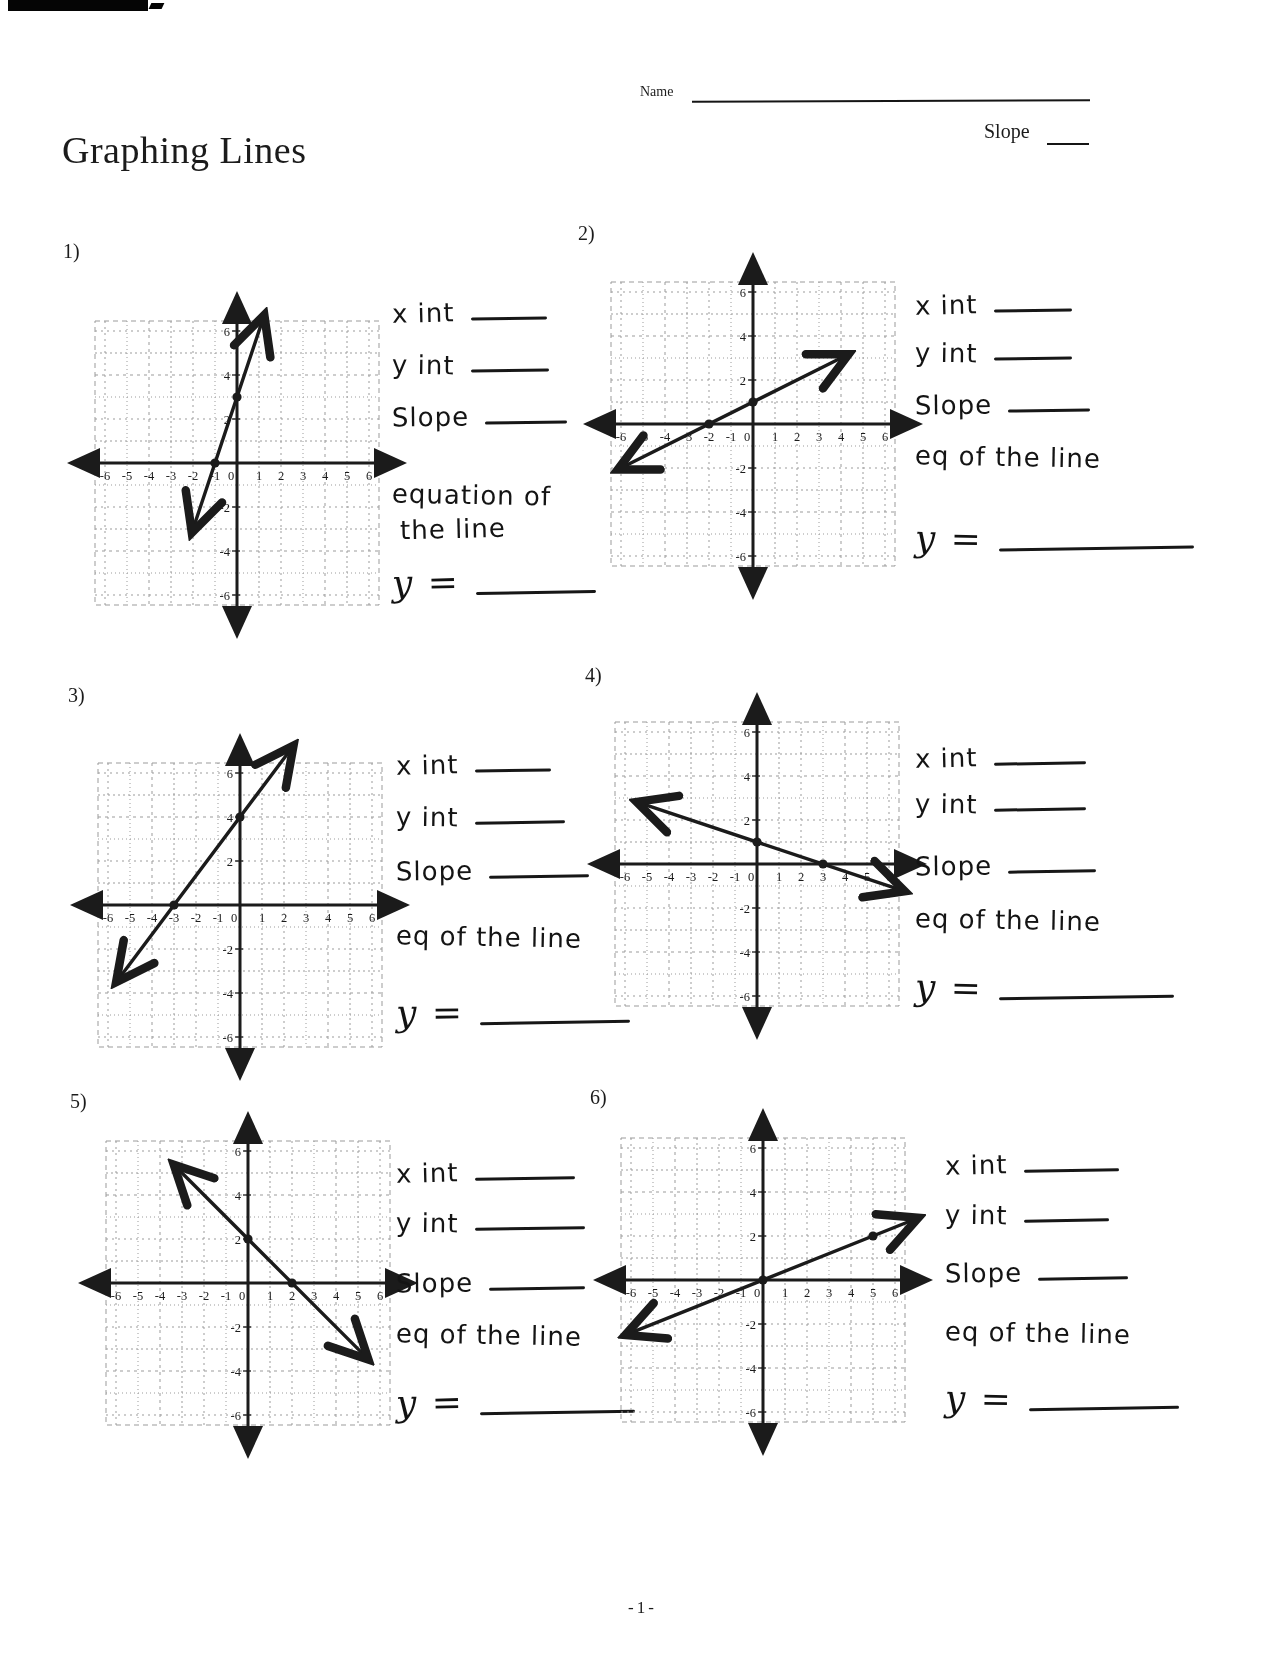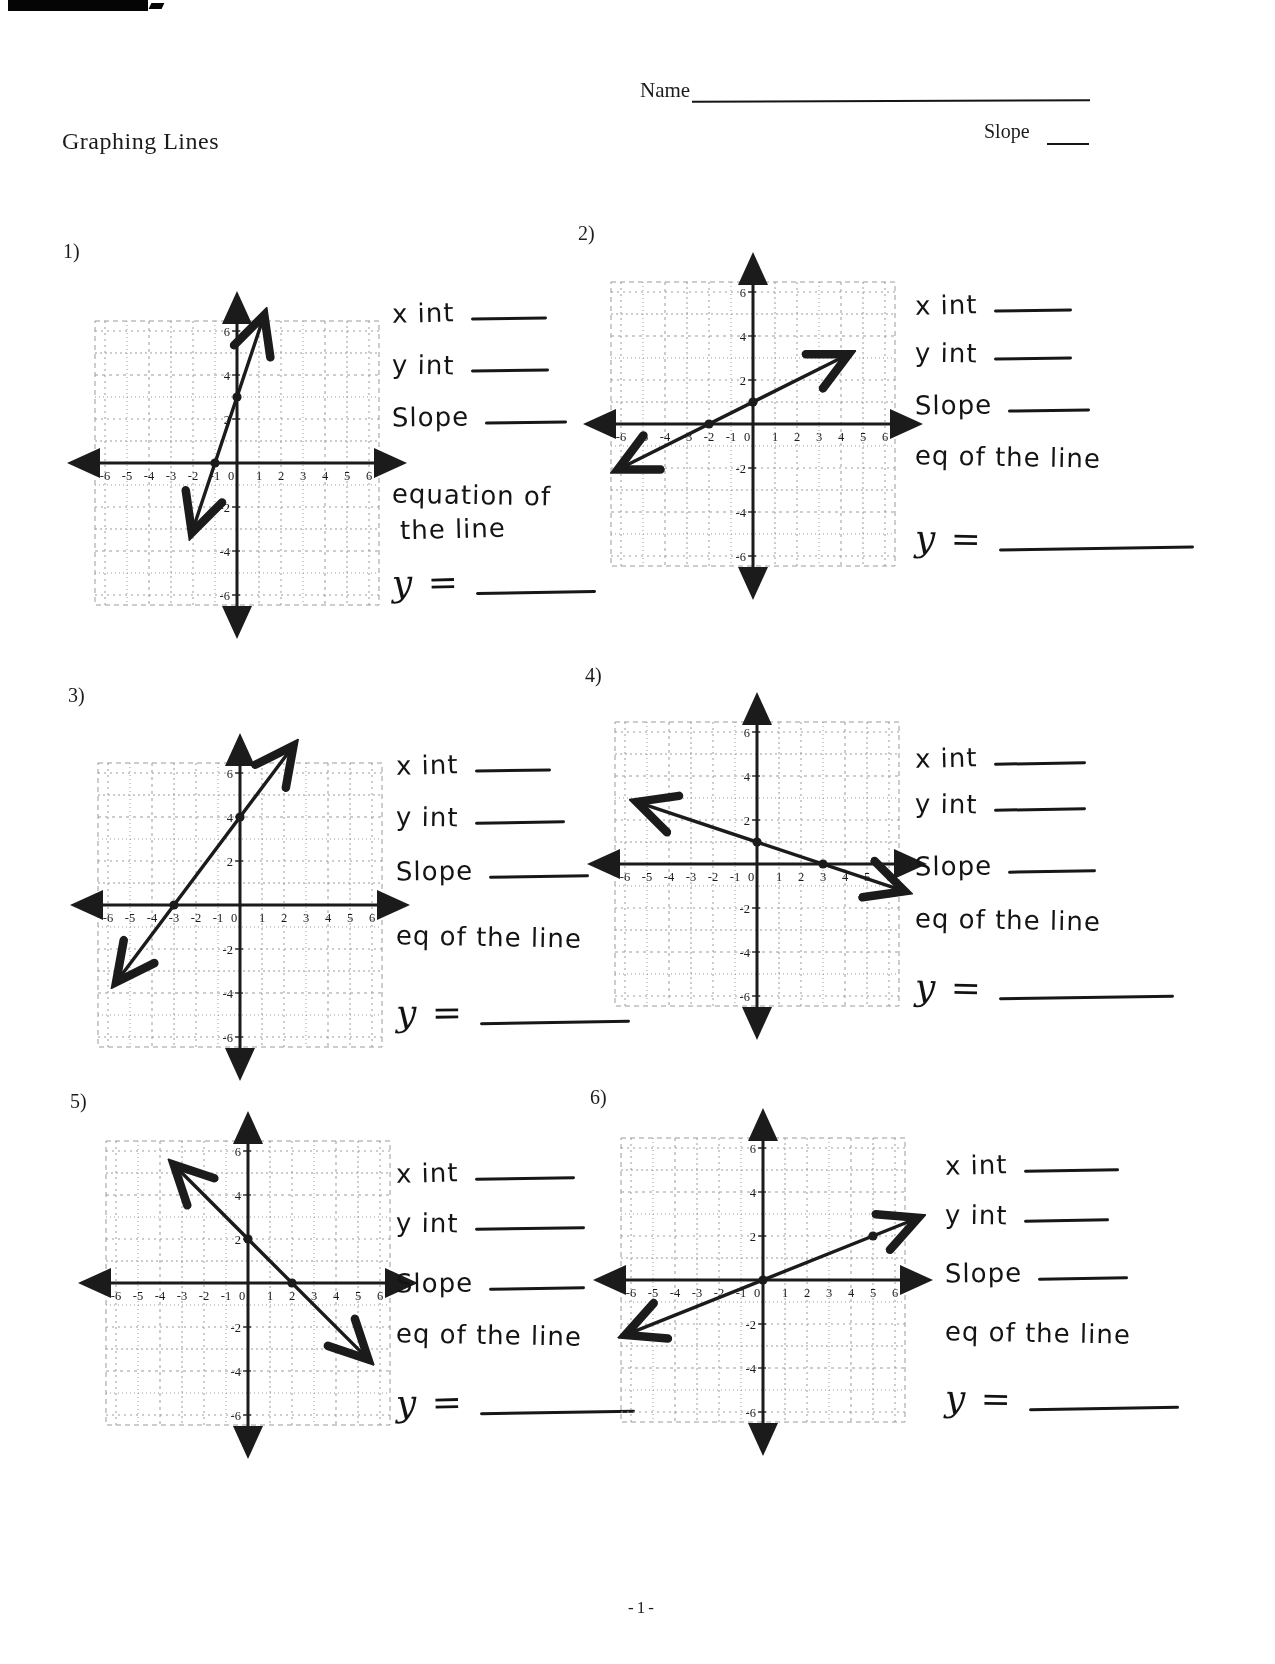--- a/index.html
+++ b/index.html
@@ -8,22 +8,22 @@
     background:#ffffff;color:#1b1b1b;
     font-family:"Liberation Serif","DejaVu Serif",serif;
   }
   .abs{position:absolute;}
 
   
   .corner-bar{left:8px;top:0;width:140px;height:11px;background:#050505;}
   .corner-tip{left:150px;top:3px;width:13px;height:6px;background:#050505;transform:skewX(-25deg);}
 
   
-  .title{left:62px;top:128px;font-size:24px;letter-spacing:.5px;}
-  .name-label{left:640px;top:78px;font-size:21px;}
+  .title{left:62px;top:128px;font-size:38px;letter-spacing:.5px;}
+  .name-label{left:640px;top:84px;font-size:14px;}
   .name-line{left:692px;top:100px;width:398px;height:2px;background:#151515;transform:rotate(-.25deg);}
   .period-label{left:984px;top:120px;font-size:20px;}
   .period-line{left:1047px;top:143px;width:42px;height:2px;background:#151515;}
   .pageno{left:628px;top:1598px;font-size:17px;letter-spacing:3px;}
 
   .pnum{font-size:20px;}
 
   
   .arow{position:absolute;white-space:nowrap;display:flex;align-items:flex-end;gap:16px;}
   .hand{

